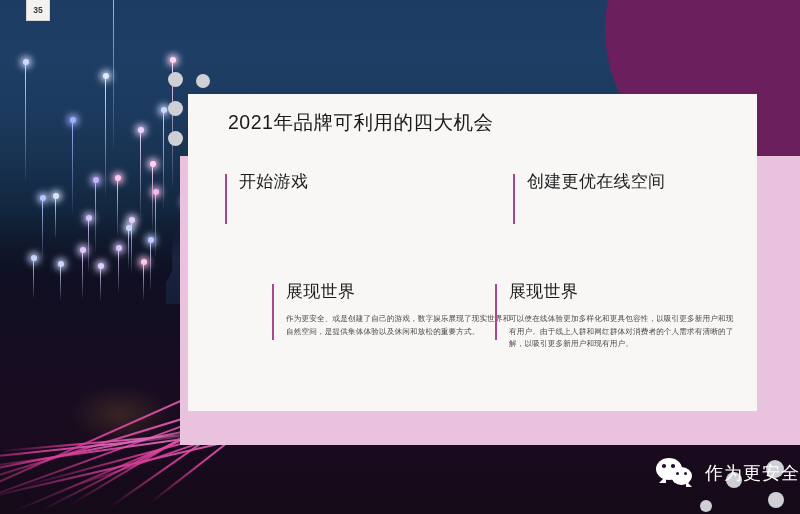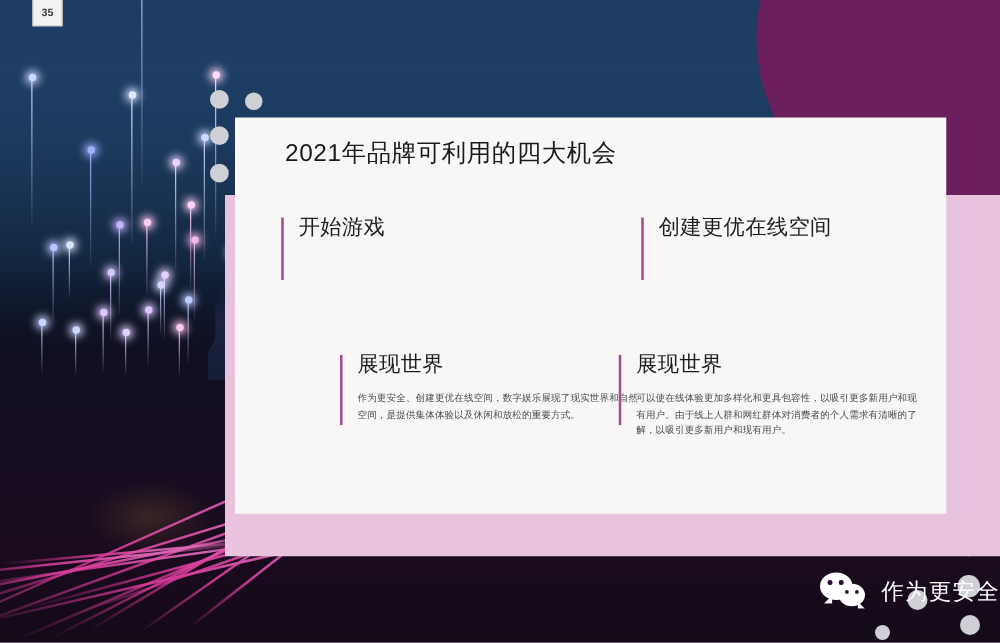--- a/index.html
+++ b/index.html
@@ -276,21 +276,21 @@
       <div class="bar"></div>
       <div class="body-wrap">
         <div class="ch">创建更优在线空间</div>
       </div>
     </div>
 
     <div class="cell c2">
       <div class="bar"></div>
       <div class="body-wrap">
         <div class="ch">展现世界</div>
-        <div class="cp">作为更安全、创建更优在线空间，数字娱乐展现了现实世界和自然空间，是提供集体体验以及休闲和放松的重要方式。</div>
+        <div class="cp">作为更安全、或是创建了自己的游戏，数字娱乐展现了现实世界和自然空间，是提供集体体验以及休闲和放松的重要方式。</div>
       </div>
     </div>
 
     <div class="cell c3">
       <div class="bar"></div>
       <div class="body-wrap">
         <div class="ch">展现世界</div>
         <div class="cp">可以使在线体验更加多样化和更具包容性，以吸引更多新用户和现有用户。由于线上人群和网红群体对消费者的个人需求有清晰的了解，以吸引更多新用户和现有用户。</div>
       </div>
     </div>

